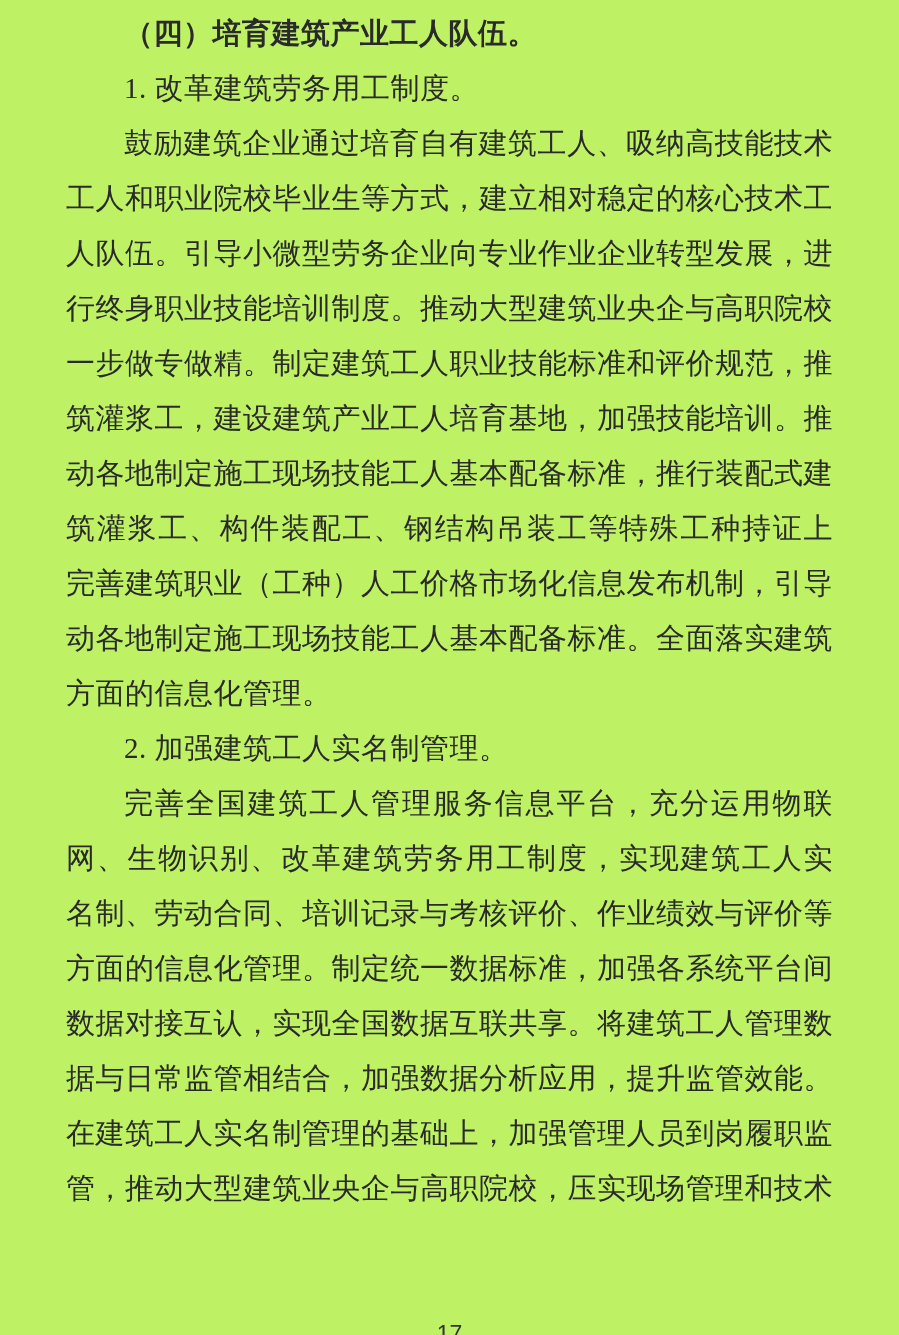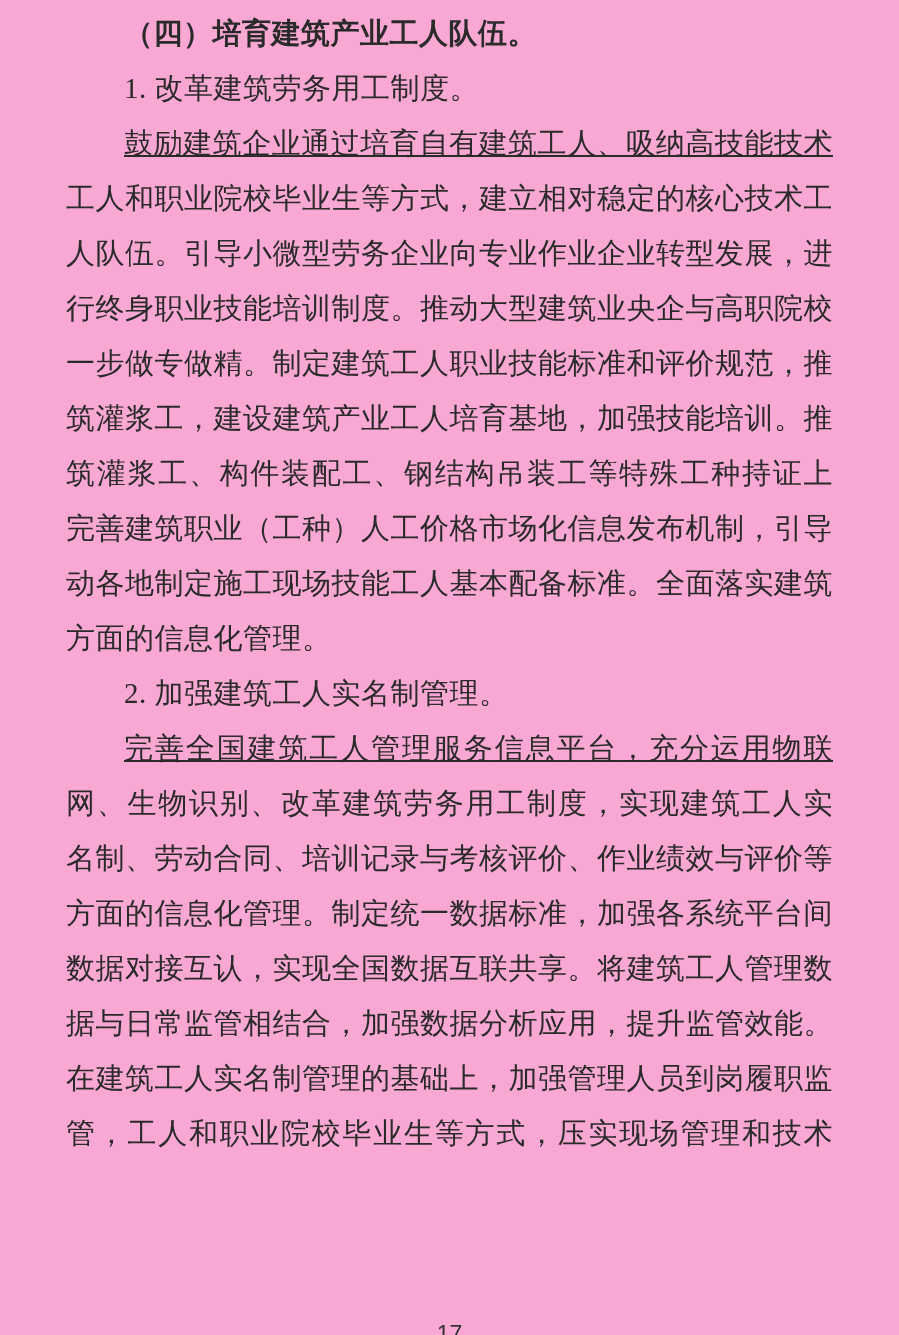--- a/index.html
+++ b/index.html
@@ -5,21 +5,21 @@
   html, body {
     margin: 0;
     padding: 0;
     background: #ffffff;
   }
   .page {
     position: relative;
     width: 899px;
     height: 1335px;
     margin: 0 auto;
-    background: #f9a8d4;
+    background: #bef264;
     overflow: hidden;
     font-family: "Liberation Serif", "DejaVu Serif", serif;
     color: #2a2a2a;
   }
   .doc-body {
     position: absolute;
     top: 6px;
     left: 66px;
     right: 66px;
   }
@@ -32,21 +32,20 @@
   }
   .line {
     white-space: normal;
     text-align: justify;
     text-align-last: justify;
     text-justify: inter-character;
     overflow: hidden;
   }
   .line.first {
     text-indent: 2em;
-    text-decoration: underline;
   }
   .line.lastshort {
     text-align-last: left;
   }
   .heading {
     padding-left: 2em;
     font-weight: 600;
   }
   .subheading {
     padding-left: 2em;
@@ -70,28 +69,29 @@
 <div class="page">
   <div class="doc-body" id="doc-body">
       <div class="heading">（四）培育建筑产业工人队伍。</div>
       <div class="subheading">1. 改革建筑劳务用工制度。</div>
       <div class="line first">鼓励建筑企业通过培育自有建筑工人、吸纳高技能技术</div>
       <div class="line">工人和职业院校毕业生等方式，建立相对稳定的核心技术工</div>
       <div class="line">人队伍。引导小微型劳务企业向专业作业企业转型发展，进</div>
       <div class="line">行终身职业技能培训制度。推动大型建筑业央企与高职院校</div>
       <div class="line">一步做专做精。制定建筑工人职业技能标准和评价规范，推</div>
       <div class="line">筑灌浆工，建设建筑产业工人培育基地，加强技能培训。推</div>
+      <div class="line">动各地制定施工现场技能工人基本配备标准，推行装配式建</div>
       <div class="line">筑灌浆工、构件装配工、钢结构吊装工等特殊工种持证上岗。</div>
       <div class="line">完善建筑职业（工种）人工价格市场化信息发布机制，引导</div>
       <div class="line">动各地制定施工现场技能工人基本配备标准。全面落实建筑工</div>
       <div class="line lastshort">方面的信息化管理。</div>
       <div class="subheading">2. 加强建筑工人实名制管理。</div>
       <div class="line first">完善全国建筑工人管理服务信息平台，充分运用物联</div>
       <div class="line">网、生物识别、改革建筑劳务用工制度，实现建筑工人实</div>
       <div class="line">名制、劳动合同、培训记录与考核评价、作业绩效与评价等</div>
       <div class="line">方面的信息化管理。制定统一数据标准，加强各系统平台间</div>
       <div class="line">数据对接互认，实现全国数据互联共享。将建筑工人管理数</div>
       <div class="line">据与日常监管相结合，加强数据分析应用，提升监管效能。</div>
       <div class="line">在建筑工人实名制管理的基础上，加强管理人员到岗履职监</div>
-      <div class="line">管，工人和职业院校毕业生等方式，压实现场管理和技术</div>
+      <div class="line">管，推动大型建筑业央企与高职院校，压实现场管理和技术</div>
     </div>
   <div class="page-number">17</div>
 </div>
 
 </body></html>

